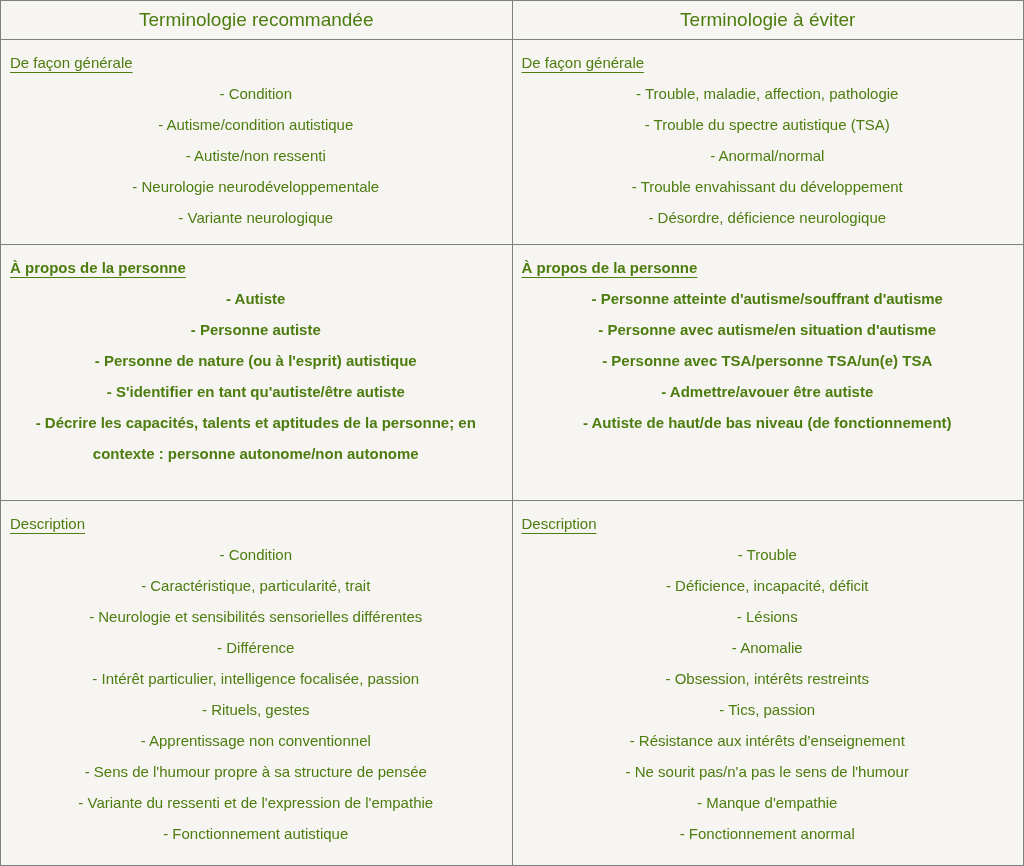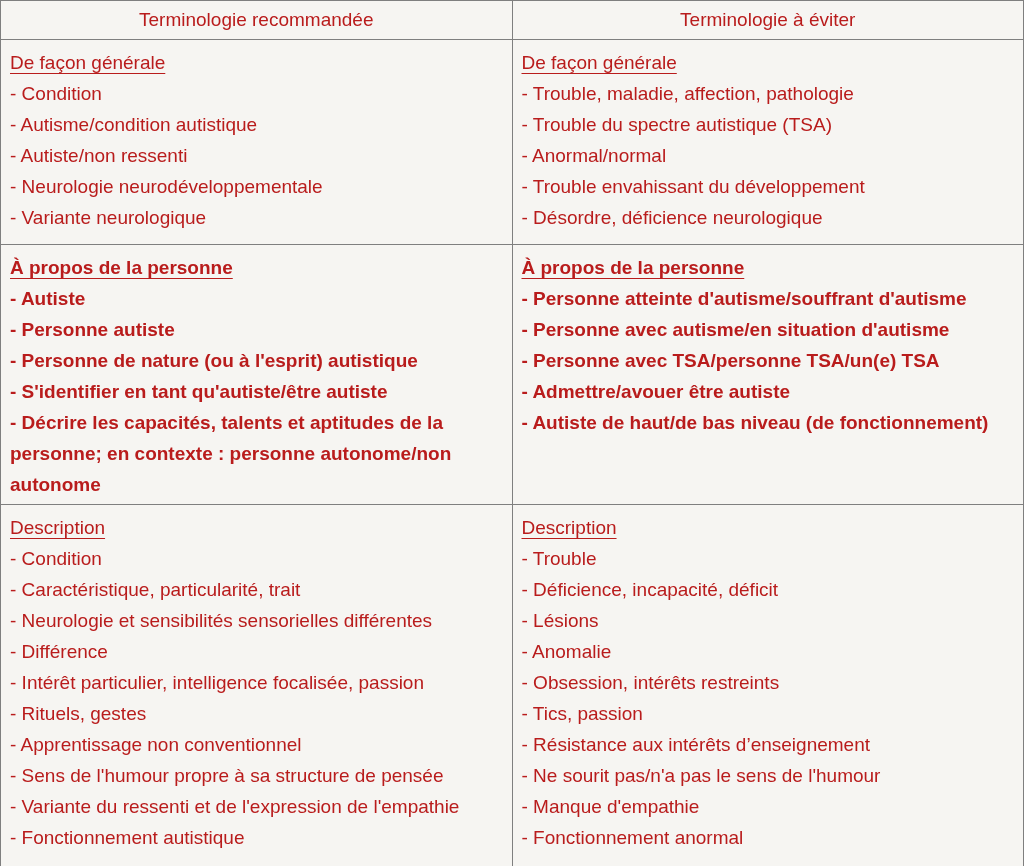--- a/index.html
+++ b/index.html
@@ -19,48 +19,49 @@
     height: 866px;
     border-collapse: collapse;
     table-layout: fixed;
     background: #f6f5f2;
   }
   table.term-table th,
   table.term-table td {
     border: 1px solid #7f7f7f;
     vertical-align: top;
     box-sizing: border-box;
-    color: #b91c1c;
+    color: #4d7c0f;
     overflow: hidden;
   }
   table.term-table th {
     width: 50%;
     height: 39px;
     font-size: 19px;
     font-weight: 400;
     text-align: center;
     vertical-align: middle;
     padding: 4px 6px;
   }
   table.term-table td {
     padding: 7px 10px 4px 9px;
-    font-size: 19px;
+    font-size: 15px;
     line-height: 31px;
   }
   tbody tr:nth-child(1) td { height: 205px; }
   tbody tr:nth-child(2) td { height: 255px; font-weight: bold; }
   tbody tr:nth-child(3) td { height: 365px; }
   .cell-heading {
     text-decoration: underline;
     text-underline-offset: 4px;
     line-height: 31px;
     white-space: nowrap;
   }
   .cell-item {
     line-height: 31px;
+    text-align: center;
   }
 </style>
 </head>
 <body>
 
 <div class="page">
   <table class="term-table">
     <thead>
       <tr>
         <th>Terminologie recommandée</th>

